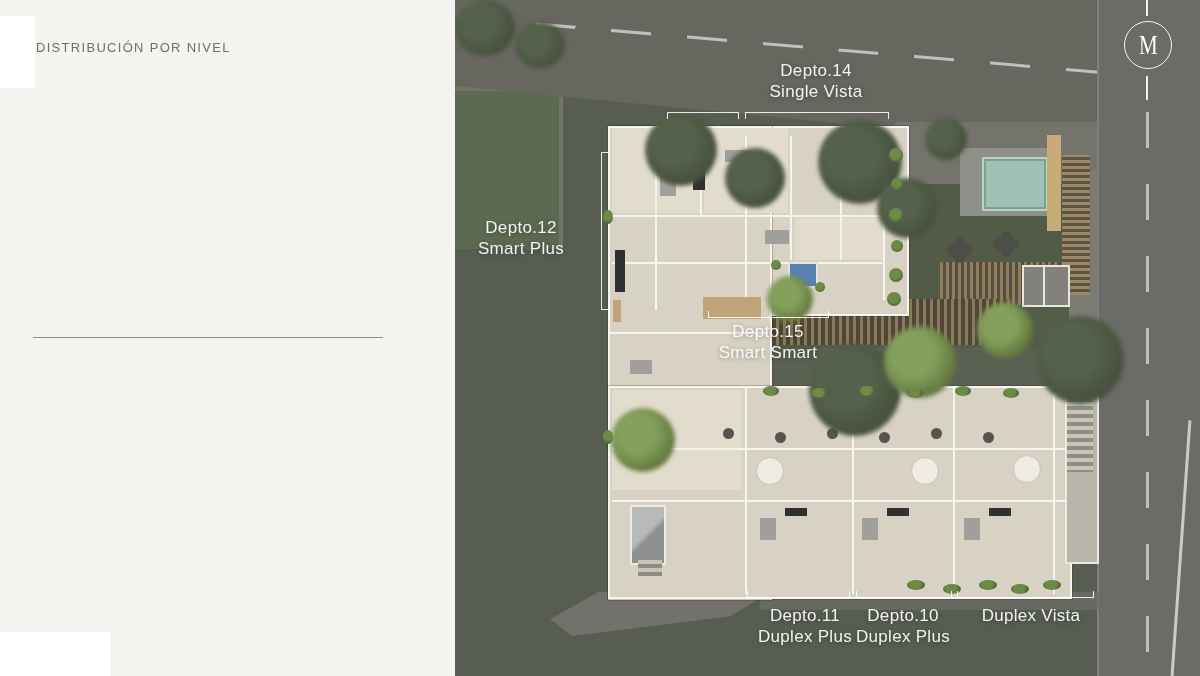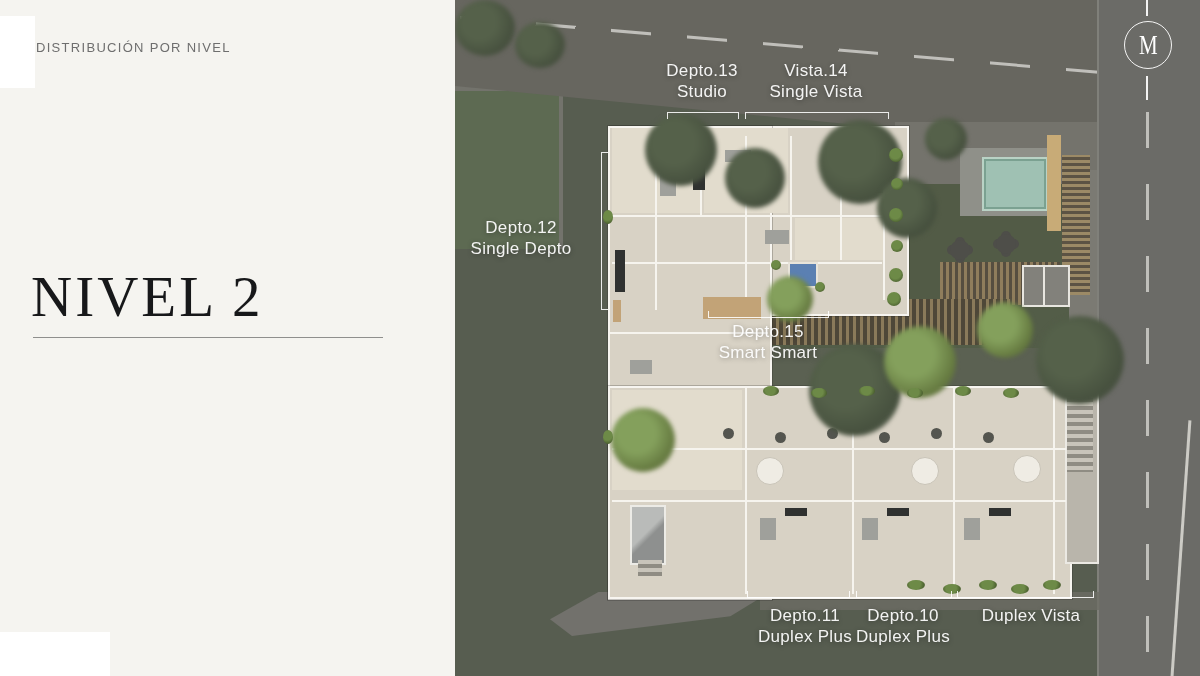--- a/index.html
+++ b/index.html
@@ -121,21 +121,20 @@
 </style>
 </head>
 <body>
 
 <div class="slide">
 
   <div class="left-panel">
     <div class="corner-white-top"></div>
     <div class="corner-white-bottom"></div>
     <div class="kicker">DISTRIBUCIÓN POR NIVEL</div>
-    <div class="level-title">NIVEL 2</div>
     <div class="title-rule"></div>
   </div>
 
   <div class="render">
     <div class="road-top"></div>
     <div class="road-top-line"></div>
     <div class="road-right"></div>
     <div class="road-right-dashes"></div>
     <div class="road-edge-line"></div>
 
@@ -244,35 +243,31 @@
         <div class="d-shrub" style="left: 488px; top: 584px; width: 18px; height: 10px;"></div>
         <div class="d-shrub" style="left: 524px; top: 580px; width: 18px; height: 10px;"></div>
         <div class="d-shrub" style="left: 556px; top: 584px; width: 18px; height: 10px;"></div>
         <div class="d-shrub" style="left: 588px; top: 580px; width: 18px; height: 10px;"></div>
         <div class="d-shrub" style="left: 316px; top: 260px; width: 10px; height: 10px;"></div>
         <div class="d-shrub" style="left: 360px; top: 282px; width: 10px; height: 10px;"></div>
         <div class="d-shrub" style="left: 148px; top: 210px; width: 10px; height: 14px;"></div>
         <div class="d-shrub" style="left: 148px; top: 430px; width: 10px; height: 14px;"></div>
       </div>
 
-    <div class="unit-label lbl-13">
-      <span>Depto.13</span>
-      <span>Studio</span>
-    </div>
     <div class="bracket br-down br-13"></div>
 
     <div class="unit-label lbl-14">
-      <span>Vista.14</span>
+      <span>Depto.14</span>
       <span>Single Vista</span>
     </div>
     <div class="bracket br-down br-14"></div>
 
     <div class="unit-label lbl-12">
       <span>Depto.12</span>
-      <span>Single Depto</span>
+      <span>Smart Plus</span>
     </div>
     <div class="bracket br-right br-12"></div>
 
     <div class="unit-label lbl-15">
       <span>Depto.15</span>
       <span>Smart Smart</span>
     </div>
     <div class="bracket br-up br-15"></div>
 
     <div class="unit-label lbl-11">

